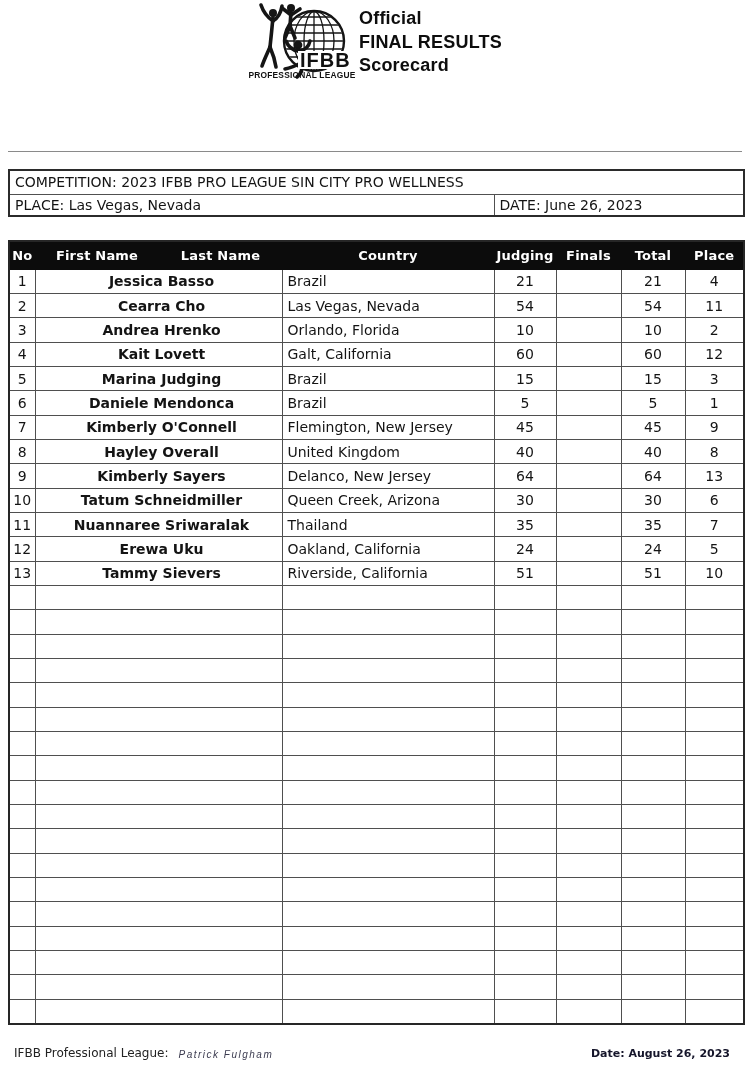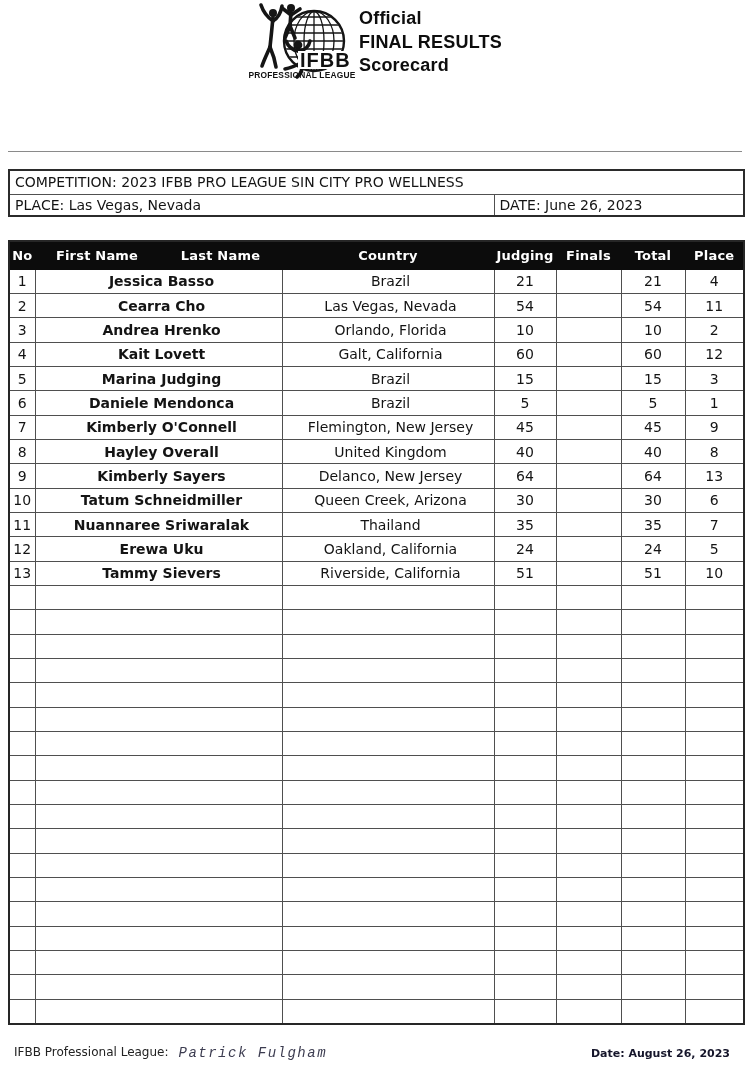--- a/index.html
+++ b/index.html
@@ -56,34 +56,34 @@
     font-size: 13px; font-weight: bold; letter-spacing: 0.2px;
     border: 1px solid #0c0c0c; padding: 0; text-align: center;
   }
   .results-table tbody tr { height: 24.35px; }
   .results-table td {
     border: 1px solid #4f4f4f; padding: 0;
     white-space: nowrap; overflow: hidden; vertical-align: middle;
   }
   .cell-center { text-align: center; }
   .cell-left { text-align: center; padding-left: 6px !important; font-weight: bold; }
-  .cell-country { text-align: center; padding-left: 5px !important; }
+  .cell-country { text-align: left; padding-left: 5px !important; }
 
   
   .footer {
     position: absolute; left: 8px; right: 8px; top: 1036px; height: 24px;
     display: flex; justify-content: space-between; align-items: flex-end;
   }
   .footer-left {
     font-size: 12px; color: #222222; padding-left: 6px;
     display: flex; align-items: center;
   }
   .signature {
-    font-family: Liberation Mono, monospace; font-style: italic;
-    font-size: 14px; color: #3c3c50; letter-spacing: 1.5px;
+    font-family: Liberation Sans, sans-serif; font-style: italic;
+    font-size: 10px; color: #3c3c50; letter-spacing: 1.5px;
     margin-left: 10px; position: relative; top: 1px;
   }
   .footer-right {
     font-size: 11px; font-weight: bold; color: #15152a; padding-right: 12px;
   }
 </style>
 </head>
 <body>
 
 <div class="page">

